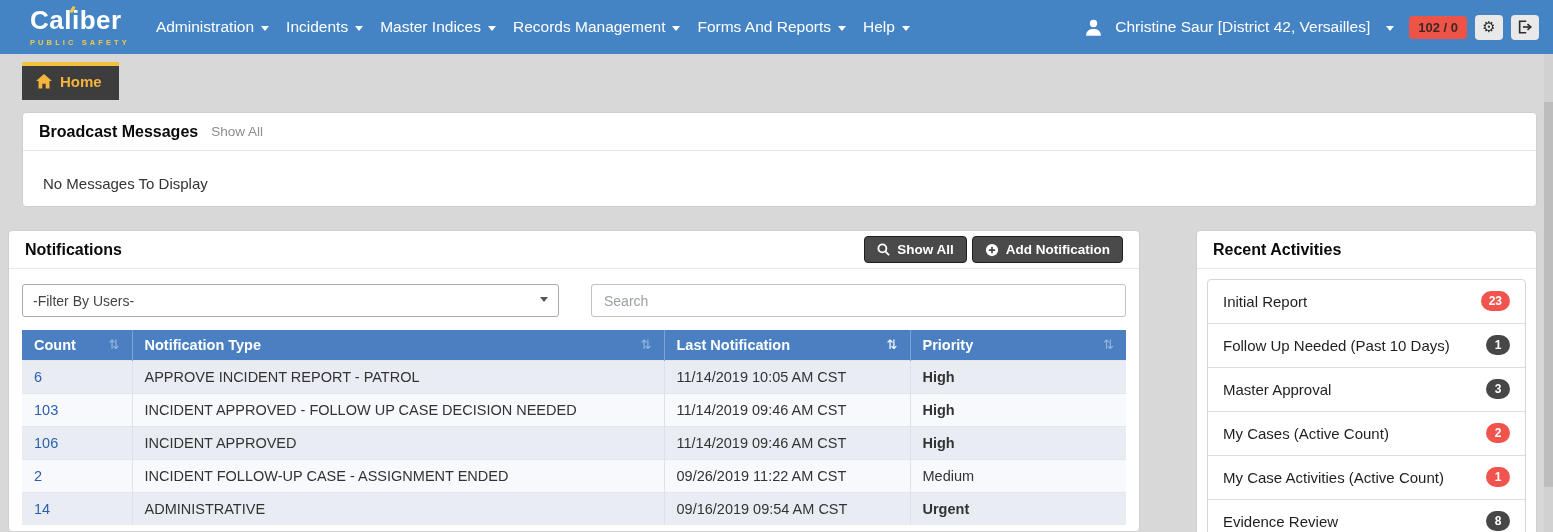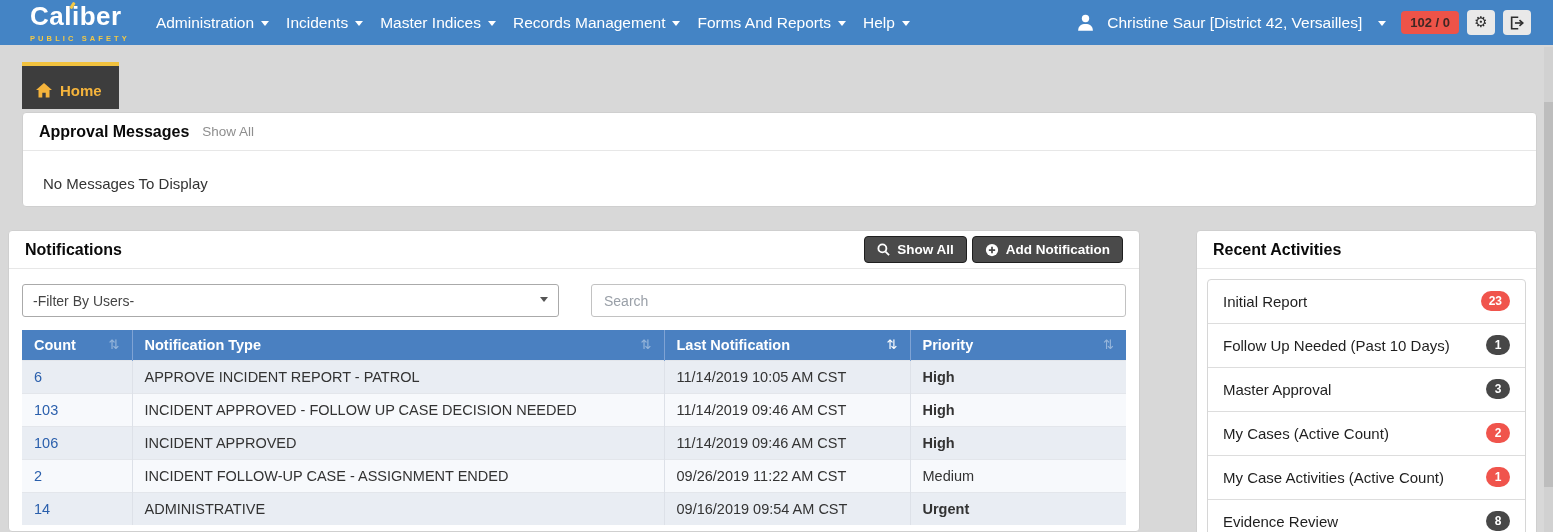--- a/index.html
+++ b/index.html
@@ -5,22 +5,22 @@
   * { margin:0; padding:0; box-sizing:border-box; }
   html,body { width:1553px; height:532px; overflow:hidden; }
   body {
     background:#d8d8d8;
     font-family:"Liberation Sans", sans-serif;
     position:relative;
   }
 
   
   .navbar {
-    height:45px; background:#4484c5; display:flex; align-items:center;
-    padding:0 22px 0 30px; position:relative; z-index:5;
+    height:54px; background:#4484c5; display:flex; align-items:center;
+    padding:0 14px 0 30px; position:relative; z-index:5;
   }
   .brand { display:flex; flex-direction:column; line-height:1; margin-right:26px; position:relative; cursor:pointer; }
   .brand-name { color:#ffffff; font-size:26px; font-weight:600; letter-spacing:.5px; position:relative; }
   .brand-tick { position:absolute; left:41px; top:-1px; width:3px; height:7px; background:#f3c845; transform:rotate(32deg); border-radius:1px; }
   .brand-tag { color:#f3c845; font-size:7.5px; font-weight:bold; letter-spacing:3.1px; margin-top:6px; white-space:nowrap; }
 
   .nav-menu { display:flex; align-items:center; gap:17px; }
   .nav-item { display:flex; align-items:center; gap:7px; color:#fff; font-size:15.5px; cursor:pointer; white-space:nowrap; }
   .caret-down { width:0; height:0; border-left:4.5px solid transparent; border-right:4.5px solid transparent; border-top:5px solid #fff; margin-top:2px; }
 
@@ -35,21 +35,21 @@
   .icon-btn {
     margin-left:8px; background:#e9e9e9; border:none; border-radius:4px;
     width:28px; height:25px; display:flex; align-items:center; justify-content:center; cursor:pointer;
   }
   .gear-glyph { font-family:"DejaVu Sans", sans-serif; font-size:15px; color:#2e2e2e; line-height:1; }
 
   
   .tab-home {
     position:absolute; left:22px; top:62px; background:#3d3d3d;
     border-top:4px solid #f2c23e; color:#f5b43c; font-weight:bold; font-size:15px;
-    padding:16px 17px 10px 14px; display:flex; align-items:center; gap:8px; cursor:pointer;
+    padding:7px 17px 10px 14px; display:flex; align-items:center; gap:8px; cursor:pointer;
   }
 
   
   .panel { background:#fff; border:1px solid #cfcfcf; border-radius:4px; }
   .panel-header { min-height:38px; display:flex; align-items:center; padding:0 16px; border-bottom:1px solid #e7e7e7; }
   .panel-title { font-size:16px; font-weight:bold; color:#0a0a0a; }
   .show-all-link { color:#8e8e8e; font-size:13.5px; margin-left:13px; cursor:pointer; }
 
   .broadcast-panel { position:absolute; left:22px; top:112px; width:1515px; height:95px; }
   .broadcast-body { padding:24px 20px; font-size:15px; color:#333; }
@@ -173,21 +173,21 @@
 
 <div class="tab-home">
   <svg width="16" height="15" viewBox="0 0 16 15">
       <path d="M8 0 L16 7 H13.5 V14.5 H9.7 V9.8 H6.3 V14.5 H2.5 V7 H0 Z" fill="#f5b43c"></path>
     </svg>
   <span>Home</span>
 </div>
 
 <div class="panel broadcast-panel">
   <div class="panel-header">
-    <span class="panel-title">Approval Messages</span>
+    <span class="panel-title">Broadcast Messages</span>
     <span class="show-all-link">Show All</span>
   </div>
   <div class="broadcast-body">No Messages To Display</div>
 </div>
 
 <div class="panel notifications-panel">
   <div class="panel-header">
     <span class="panel-title">Notifications</span>
     <div class="notif-buttons">
       <button class="btn-dark">

